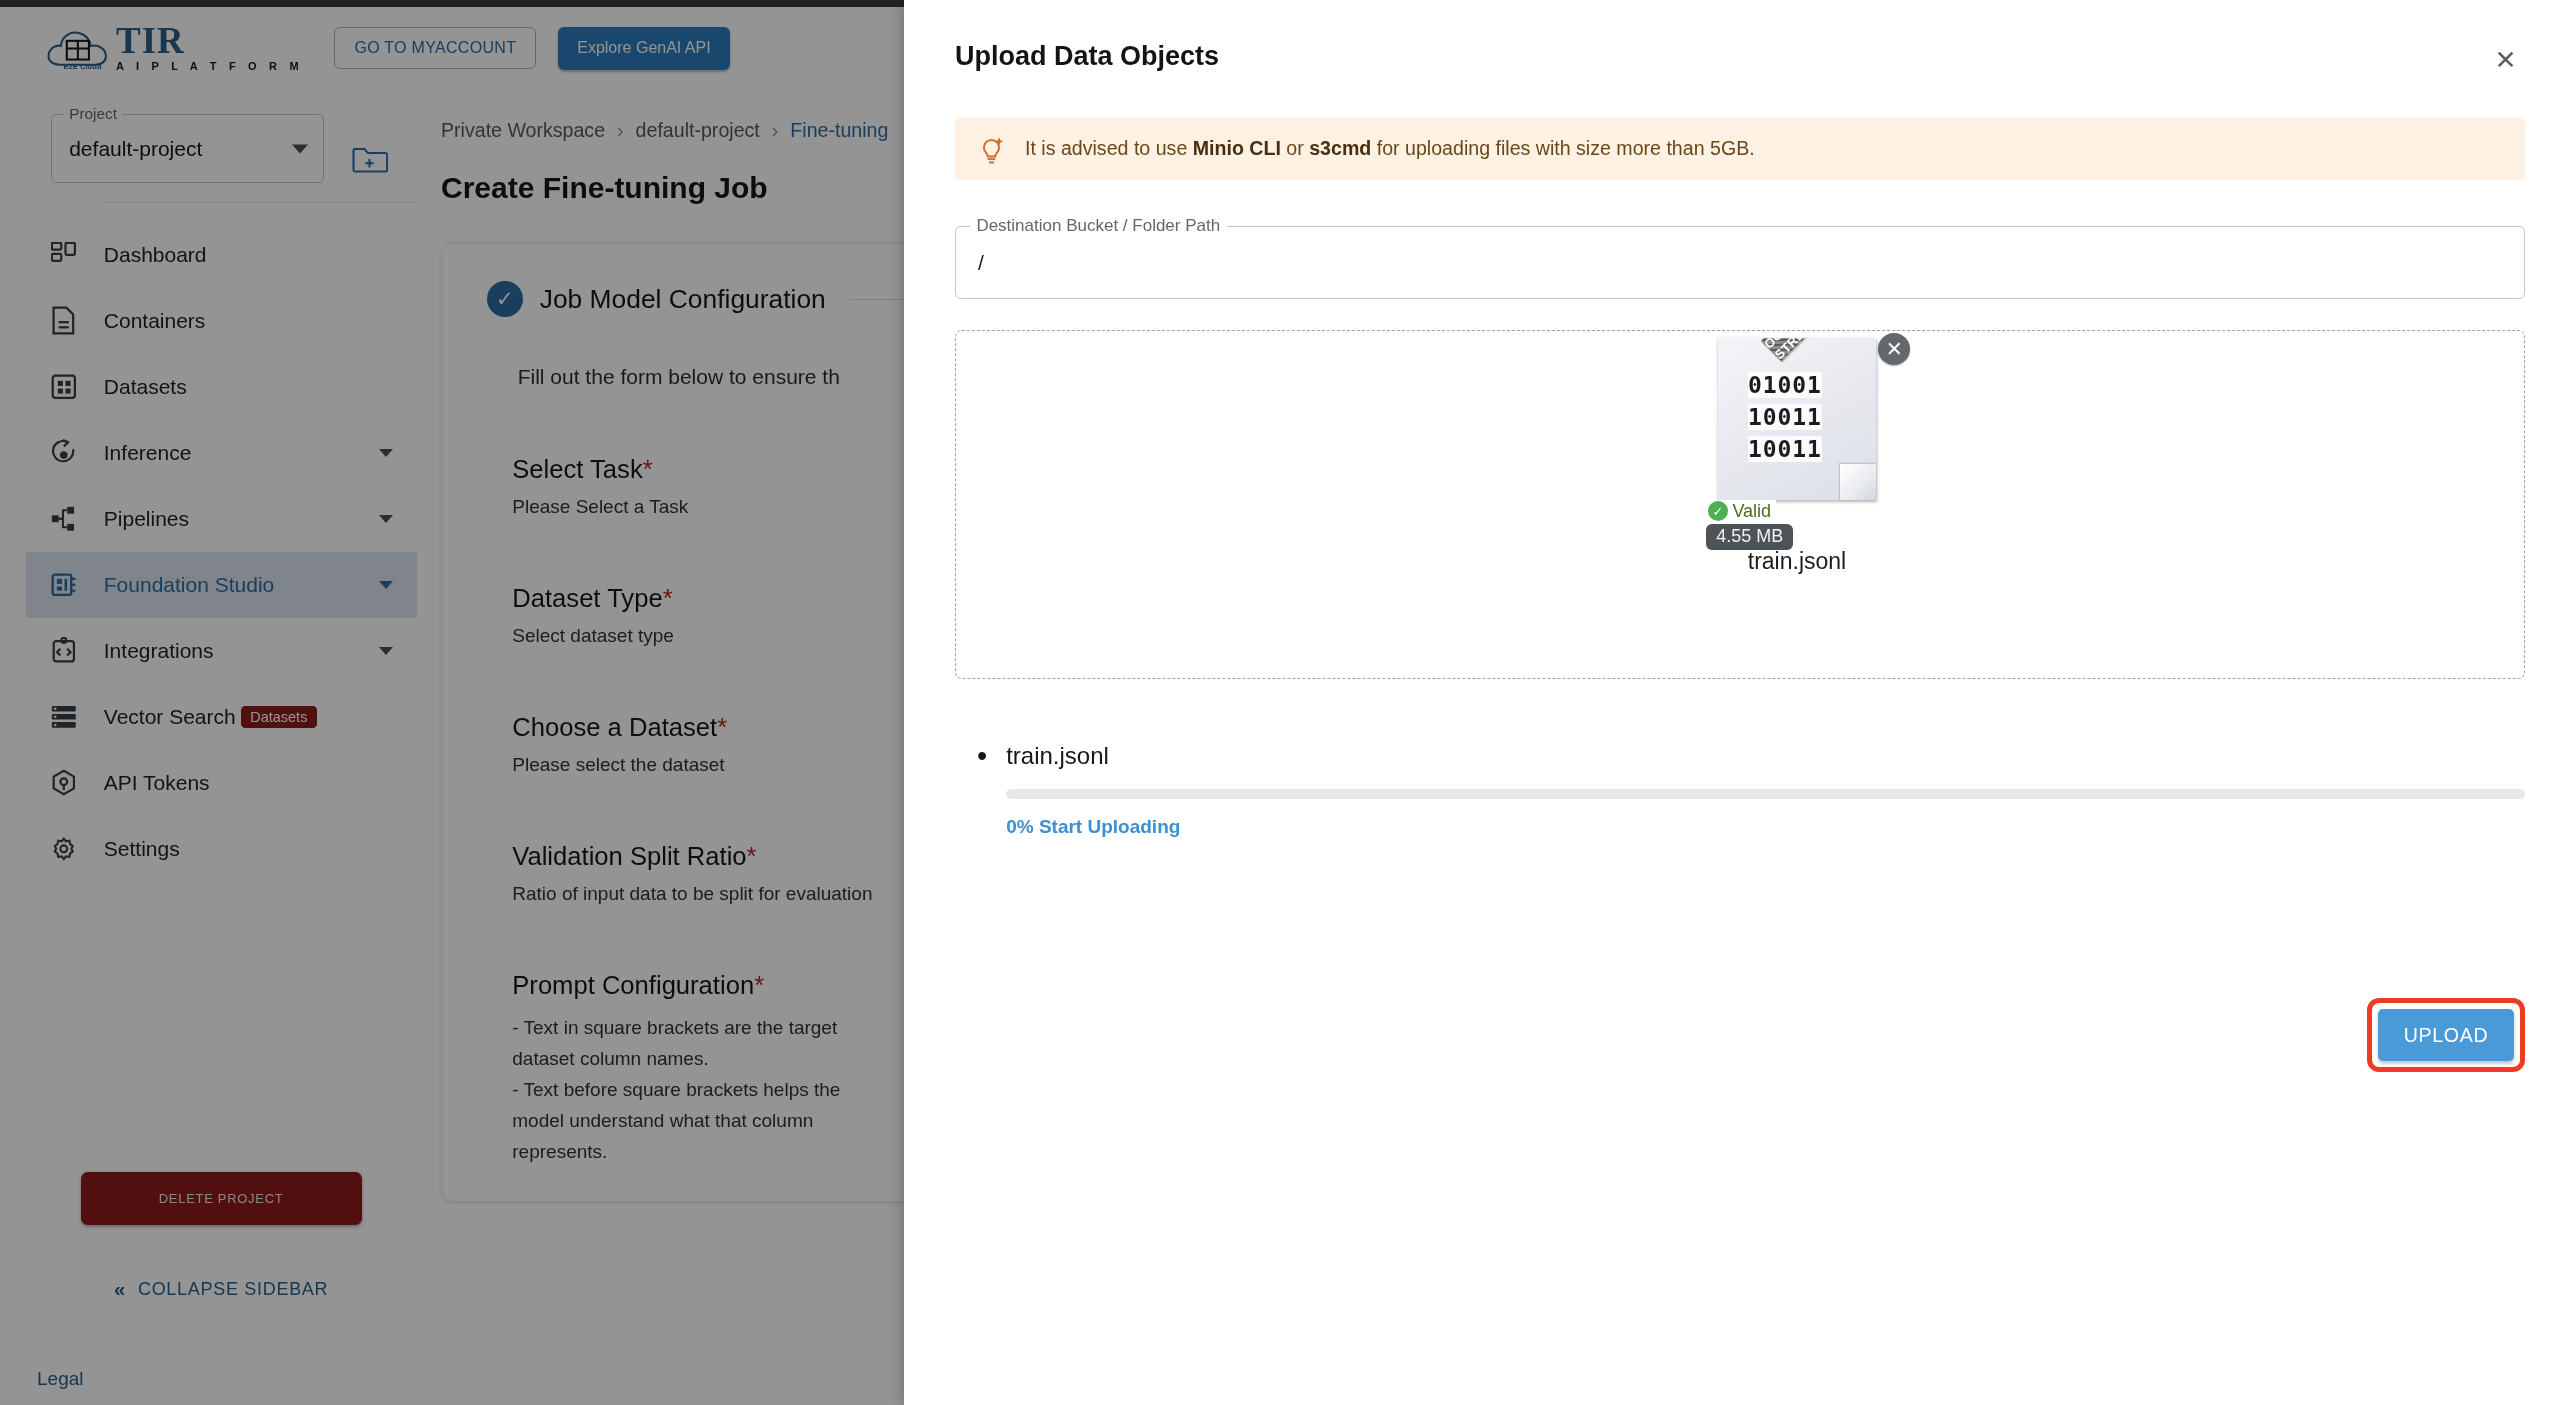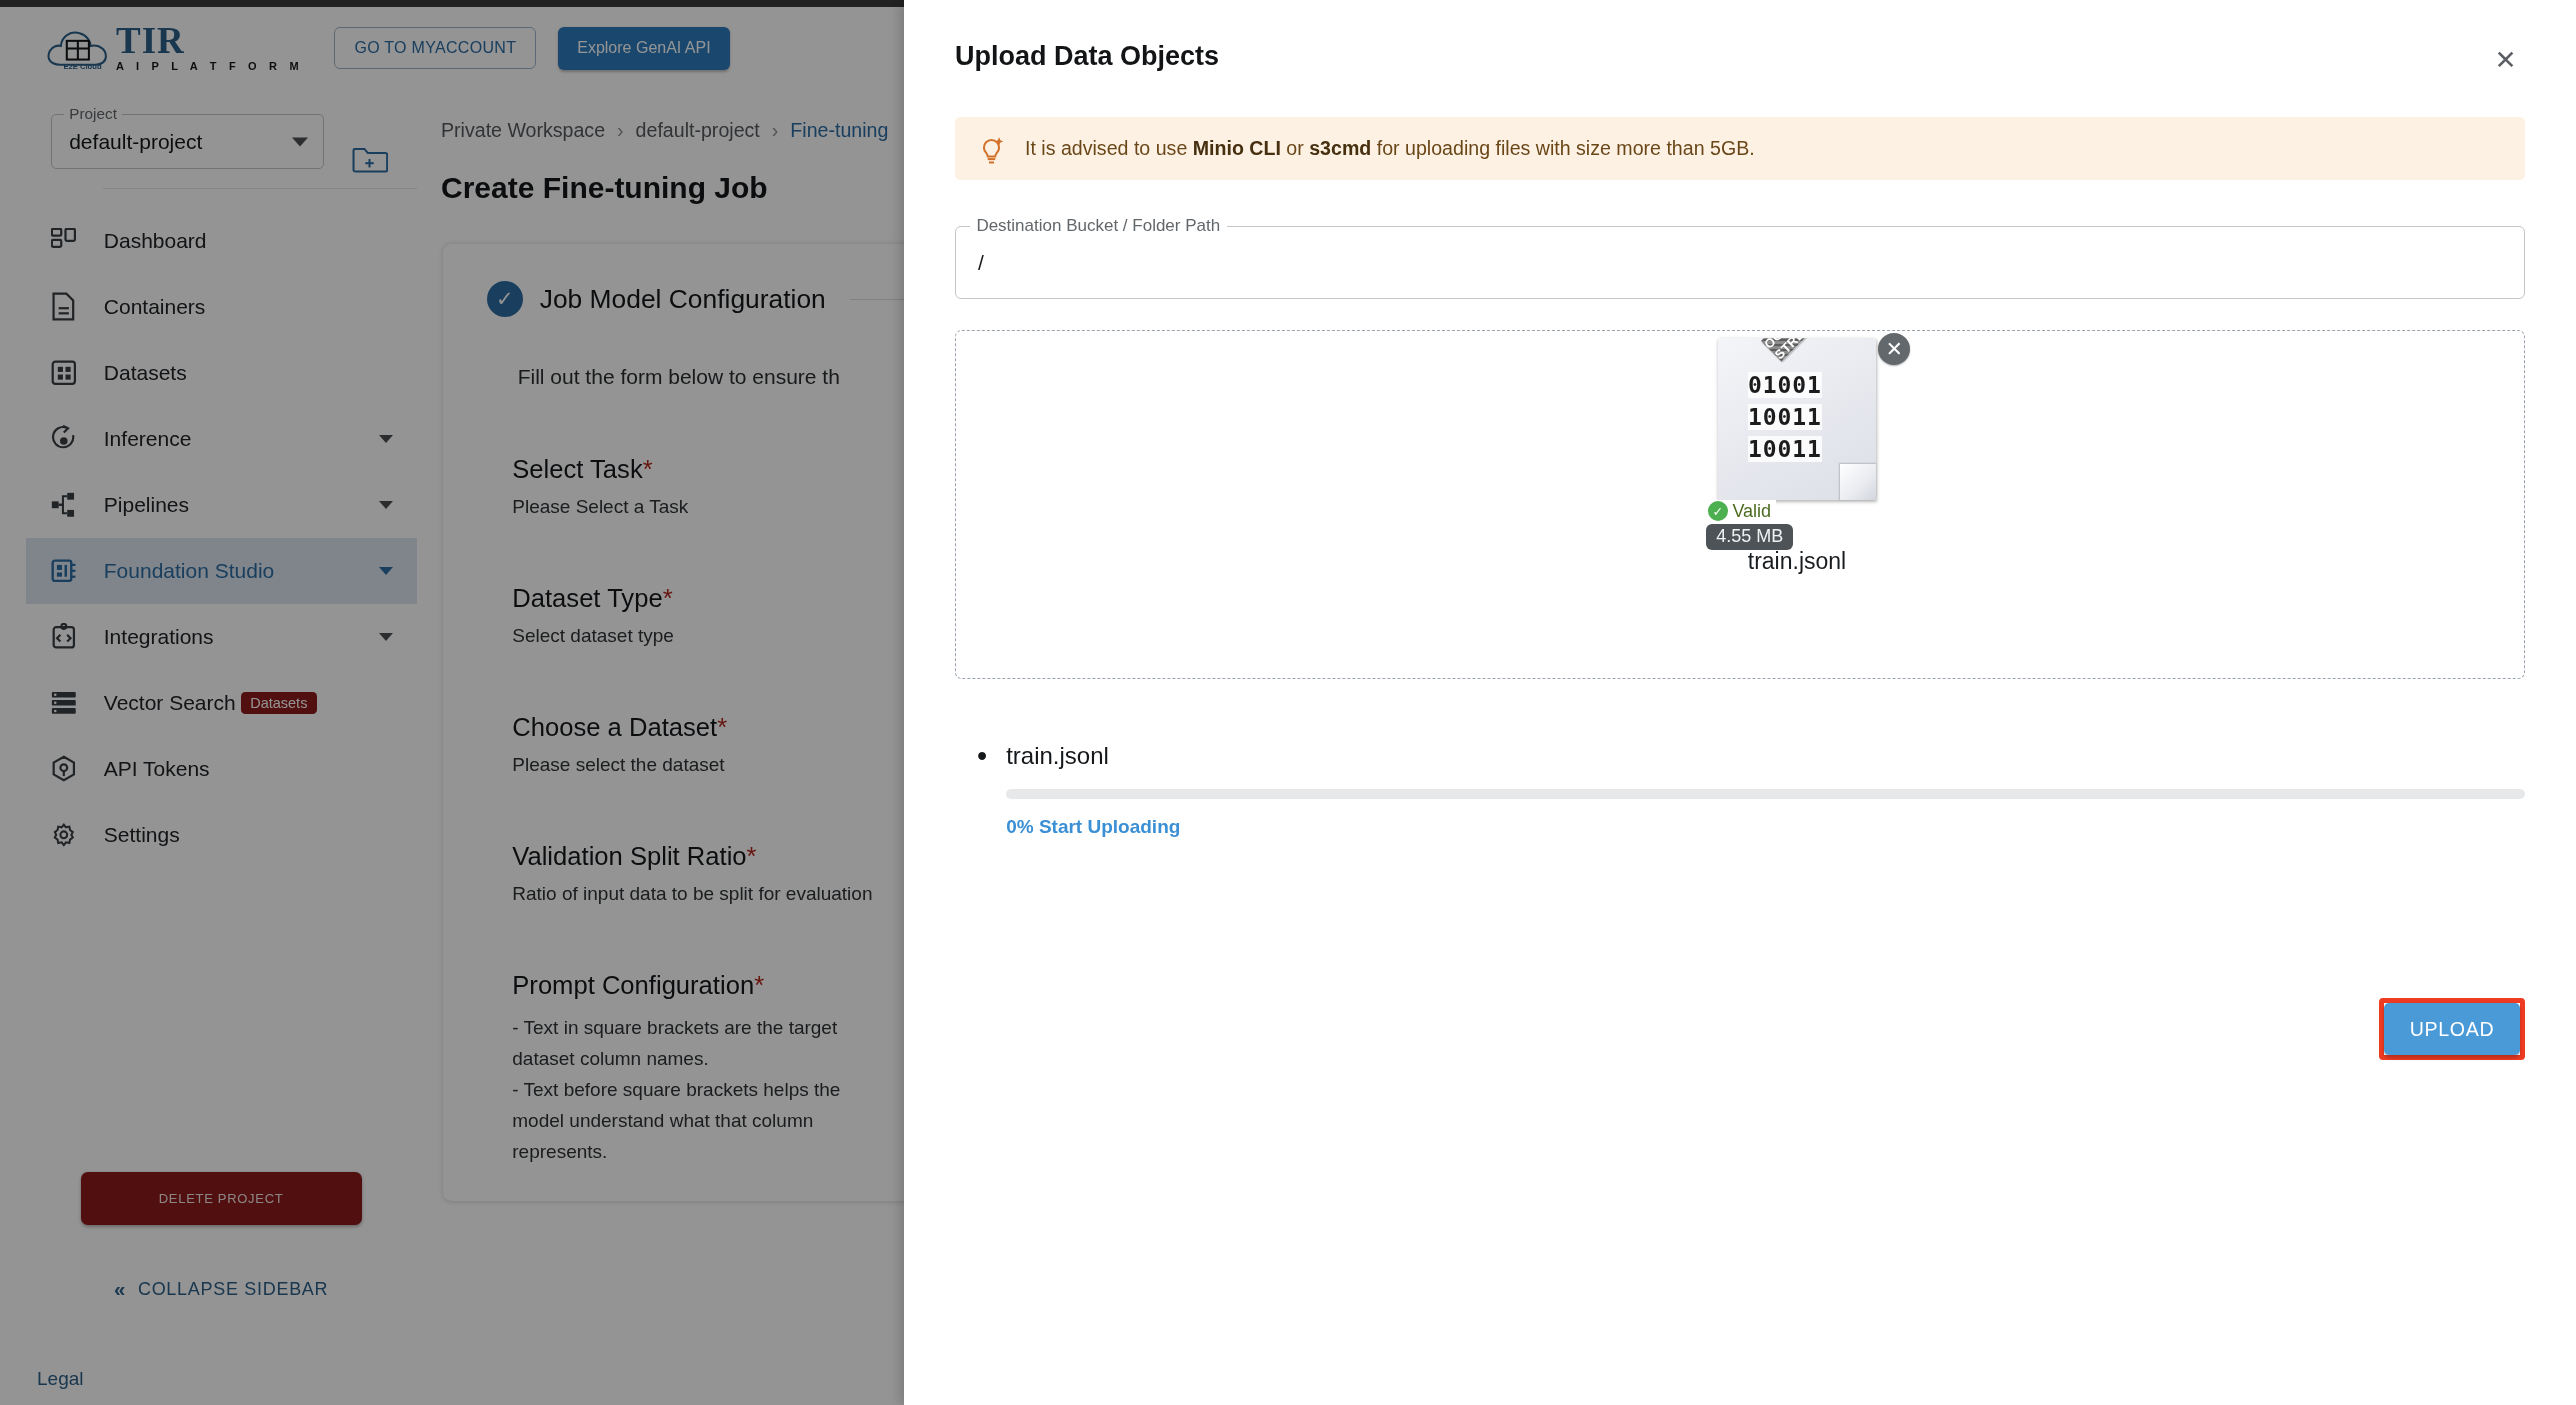--- a/index.html
+++ b/index.html
@@ -50,21 +50,21 @@
 
   
   .sidebar {
     position: absolute; top: 92px; left: 25.6px; width: 392px; height: 1233px;
     background: #ffffff; border-right: 0.9px solid #e2e4e6;
     border-radius: 6.8px 0 0 6.8px;
   }
   .proj-box { padding: 22px 25.6px 19px 25.6px; position: relative; }
   .proj-field {
     position: relative; border: 0.9px solid #c3c6c9; border-radius: 5.1px;
-    height: 55px; padding: 0 17px; display: flex; align-items: center;
+    height: 69px; padding: 0 17px; display: flex; align-items: center;
     width: 273px;
   }
   .proj-legend {
     position: absolute; top: -10.2px; left: 12px; background: #fff;
     padding: 0 5.1px; font-size: 15.3px; color: #62676b;
   }
   .proj-value { font-size: 21px; color: #15181b; }
   .proj-caret {
     position: absolute; right: 15.3px; top: 50%; transform: translateY(-50%);
     width: 0; height: 0; border-left: 8.5px solid transparent;
@@ -268,21 +268,21 @@
     width: 100%; position: relative; overflow: hidden;
   }
   .ul-bar-fill { position: absolute; left: 0; top: 0; bottom: 0; background: #2b7bbd; }
   .ul-status { margin-top: 17px; font-size: 19px; font-weight: bold; color: #3b8fd4; cursor: pointer; }
 
   .modal-actions {
     position: absolute; right: 51px; top: 998px;
     display: flex; align-items: center;
   }
   .hl-ring {
-    border: 5.1px solid #ee3b22; border-radius: 4px; 
+    border: 5.1px solid #ee3b22; border-radius: 12px; padding: 6px;
     display: inline-block;
   }
   .btn-upload {
     background: #4a9ad8; color: #ffffff; border: none; border-radius: 5.1px;
     font-size: 19.6px; letter-spacing: 0.7px; padding: 14.5px 25.6px; cursor: pointer;
     box-shadow: 0 2.6px 3.4px rgba(0,0,0,.22);
   }
 </style>
 </head>
 <body>

